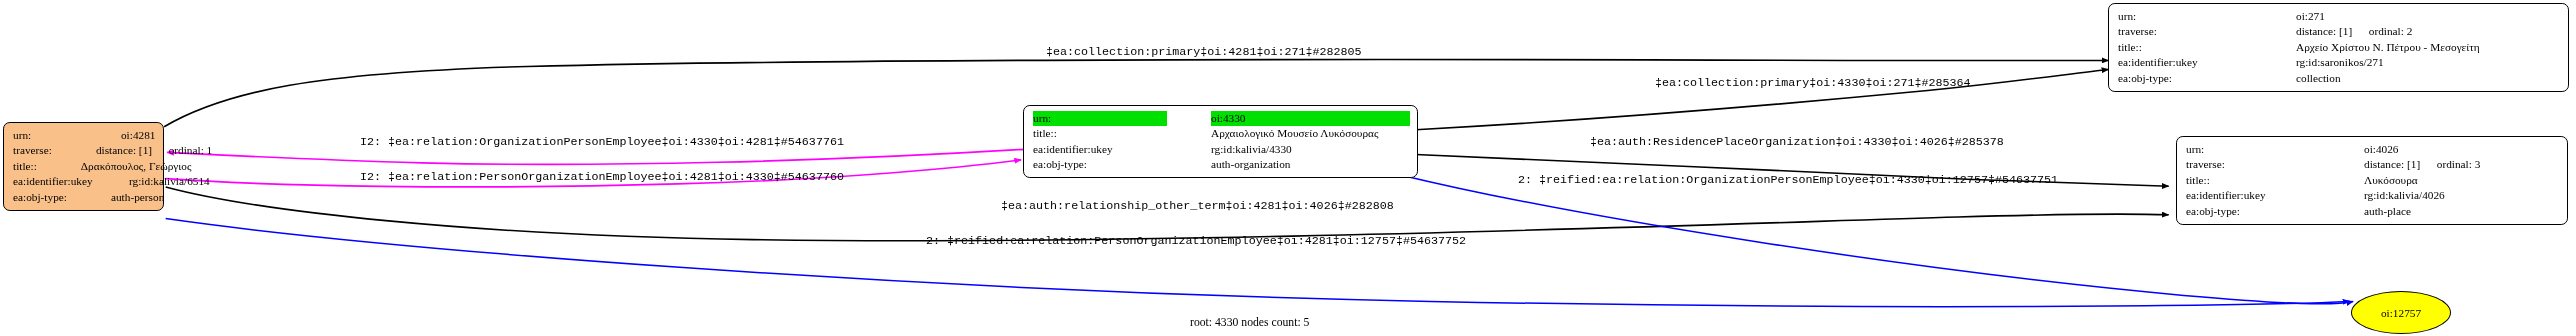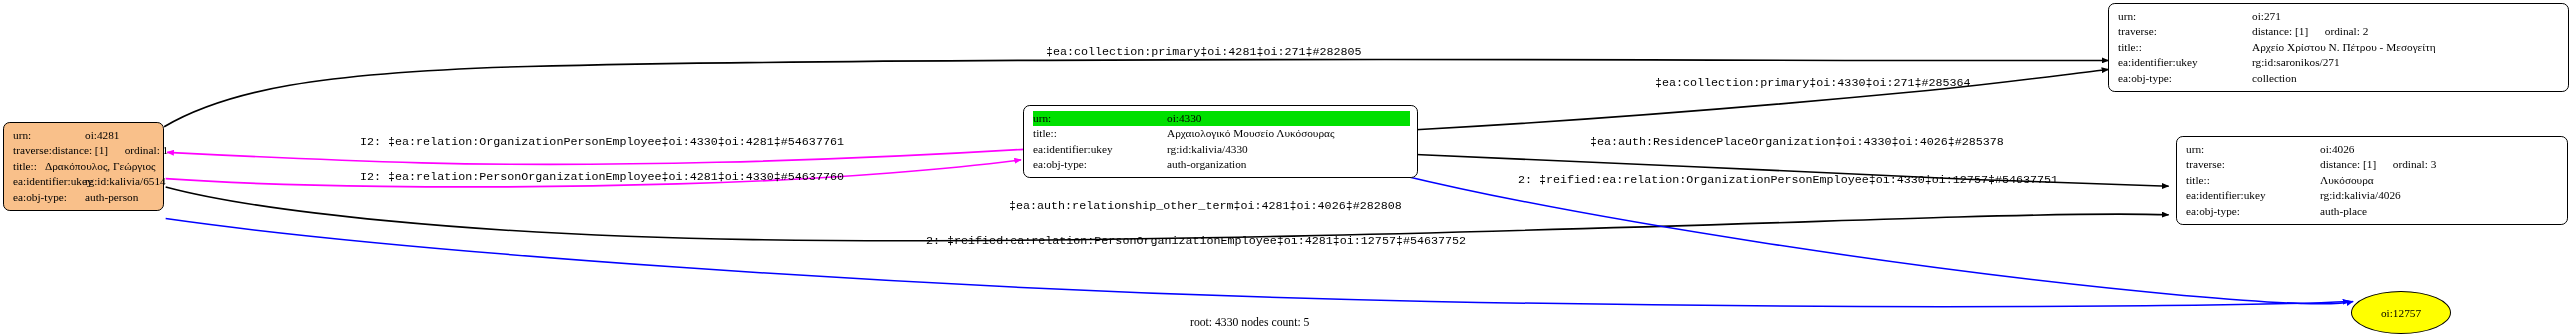--- a/index.html
+++ b/index.html
@@ -6,21 +6,21 @@
   body{width:2576px;height:337px;position:relative;overflow:hidden;
        font-family:"Liberation Serif","DejaVu Serif",serif;}
 
   #canvas{position:absolute;inset:0;width:2576px;height:337px;}
   svg.edges{position:absolute;left:0;top:0;width:2576px;height:337px;overflow:visible;}
 
   
   .node{position:absolute;box-sizing:border-box;border:1.2px solid #000;
         border-radius:6.8px;background:#ffffff;padding:4.5px 7.5px 4.5px 9px;}
   .node.orange{background:#f9c08a;}
-  .node .row{display:flex;align-items:baseline;line-height:1.38;white-space:nowrap;}
+  .node .row{display:flex;align-items:baseline;line-height:1.38;white-space:nowrap;gap:44px;}
   .node .k{display:inline-block;font-size:11.3px;color:#000;}
   .node .v{display:inline-block;font-size:11.3px;color:#000;}
   .node .sub{display:inline-block;text-align:right;}
   .node .sub .d{display:inline-block;}
   .node .sub .o{display:inline-block;margin-left:16.6px;}
 
   
   .node .row.hl .k,.node .row.hl .v{background:#00e000;}
 
   
@@ -172,20 +172,20 @@
   <div class="elabel" style="left:1655px;top:78px;">‡ea:collection:primary‡oi:4330‡oi:271‡#285364</div>
 
   <div class="elabel" style="left:360px;top:137px;">I2: ‡ea:relation:OrganizationPersonEmployee‡oi:4330‡oi:4281‡#54637761</div>
 
   <div class="elabel" style="left:360px;top:172px;">I2: ‡ea:relation:PersonOrganizationEmployee‡oi:4281‡oi:4330‡#54637760</div>
 
   <div class="elabel" style="left:1590px;top:137px;">‡ea:auth:ResidencePlaceOrganization‡oi:4330‡oi:4026‡#285378</div>
 
   <div class="elabel" style="left:1518px;top:175px;">2: ‡reified:ea:relation:OrganizationPersonEmployee‡oi:4330‡oi:12757‡#54637751</div>
 
-  <div class="elabel" style="left:1001px;top:201px;margin-left:8px;">‡ea:auth:relationship_other_term‡oi:4281‡oi:4026‡#282808</div>
+  <div class="elabel" style="left:1001px;top:201px;">‡ea:auth:relationship_other_term‡oi:4281‡oi:4026‡#282808</div>
 
   <div class="elabel" style="left:926px;top:236px;">2: ‡reified:ea:relation:PersonOrganizationEmployee‡oi:4281‡oi:12757‡#54637752</div>
 
   <div class="footer" style="left:1190px;top:316px;">root: 4330 nodes count: 5</div>
 
 </div>
 
 
 </body></html>

